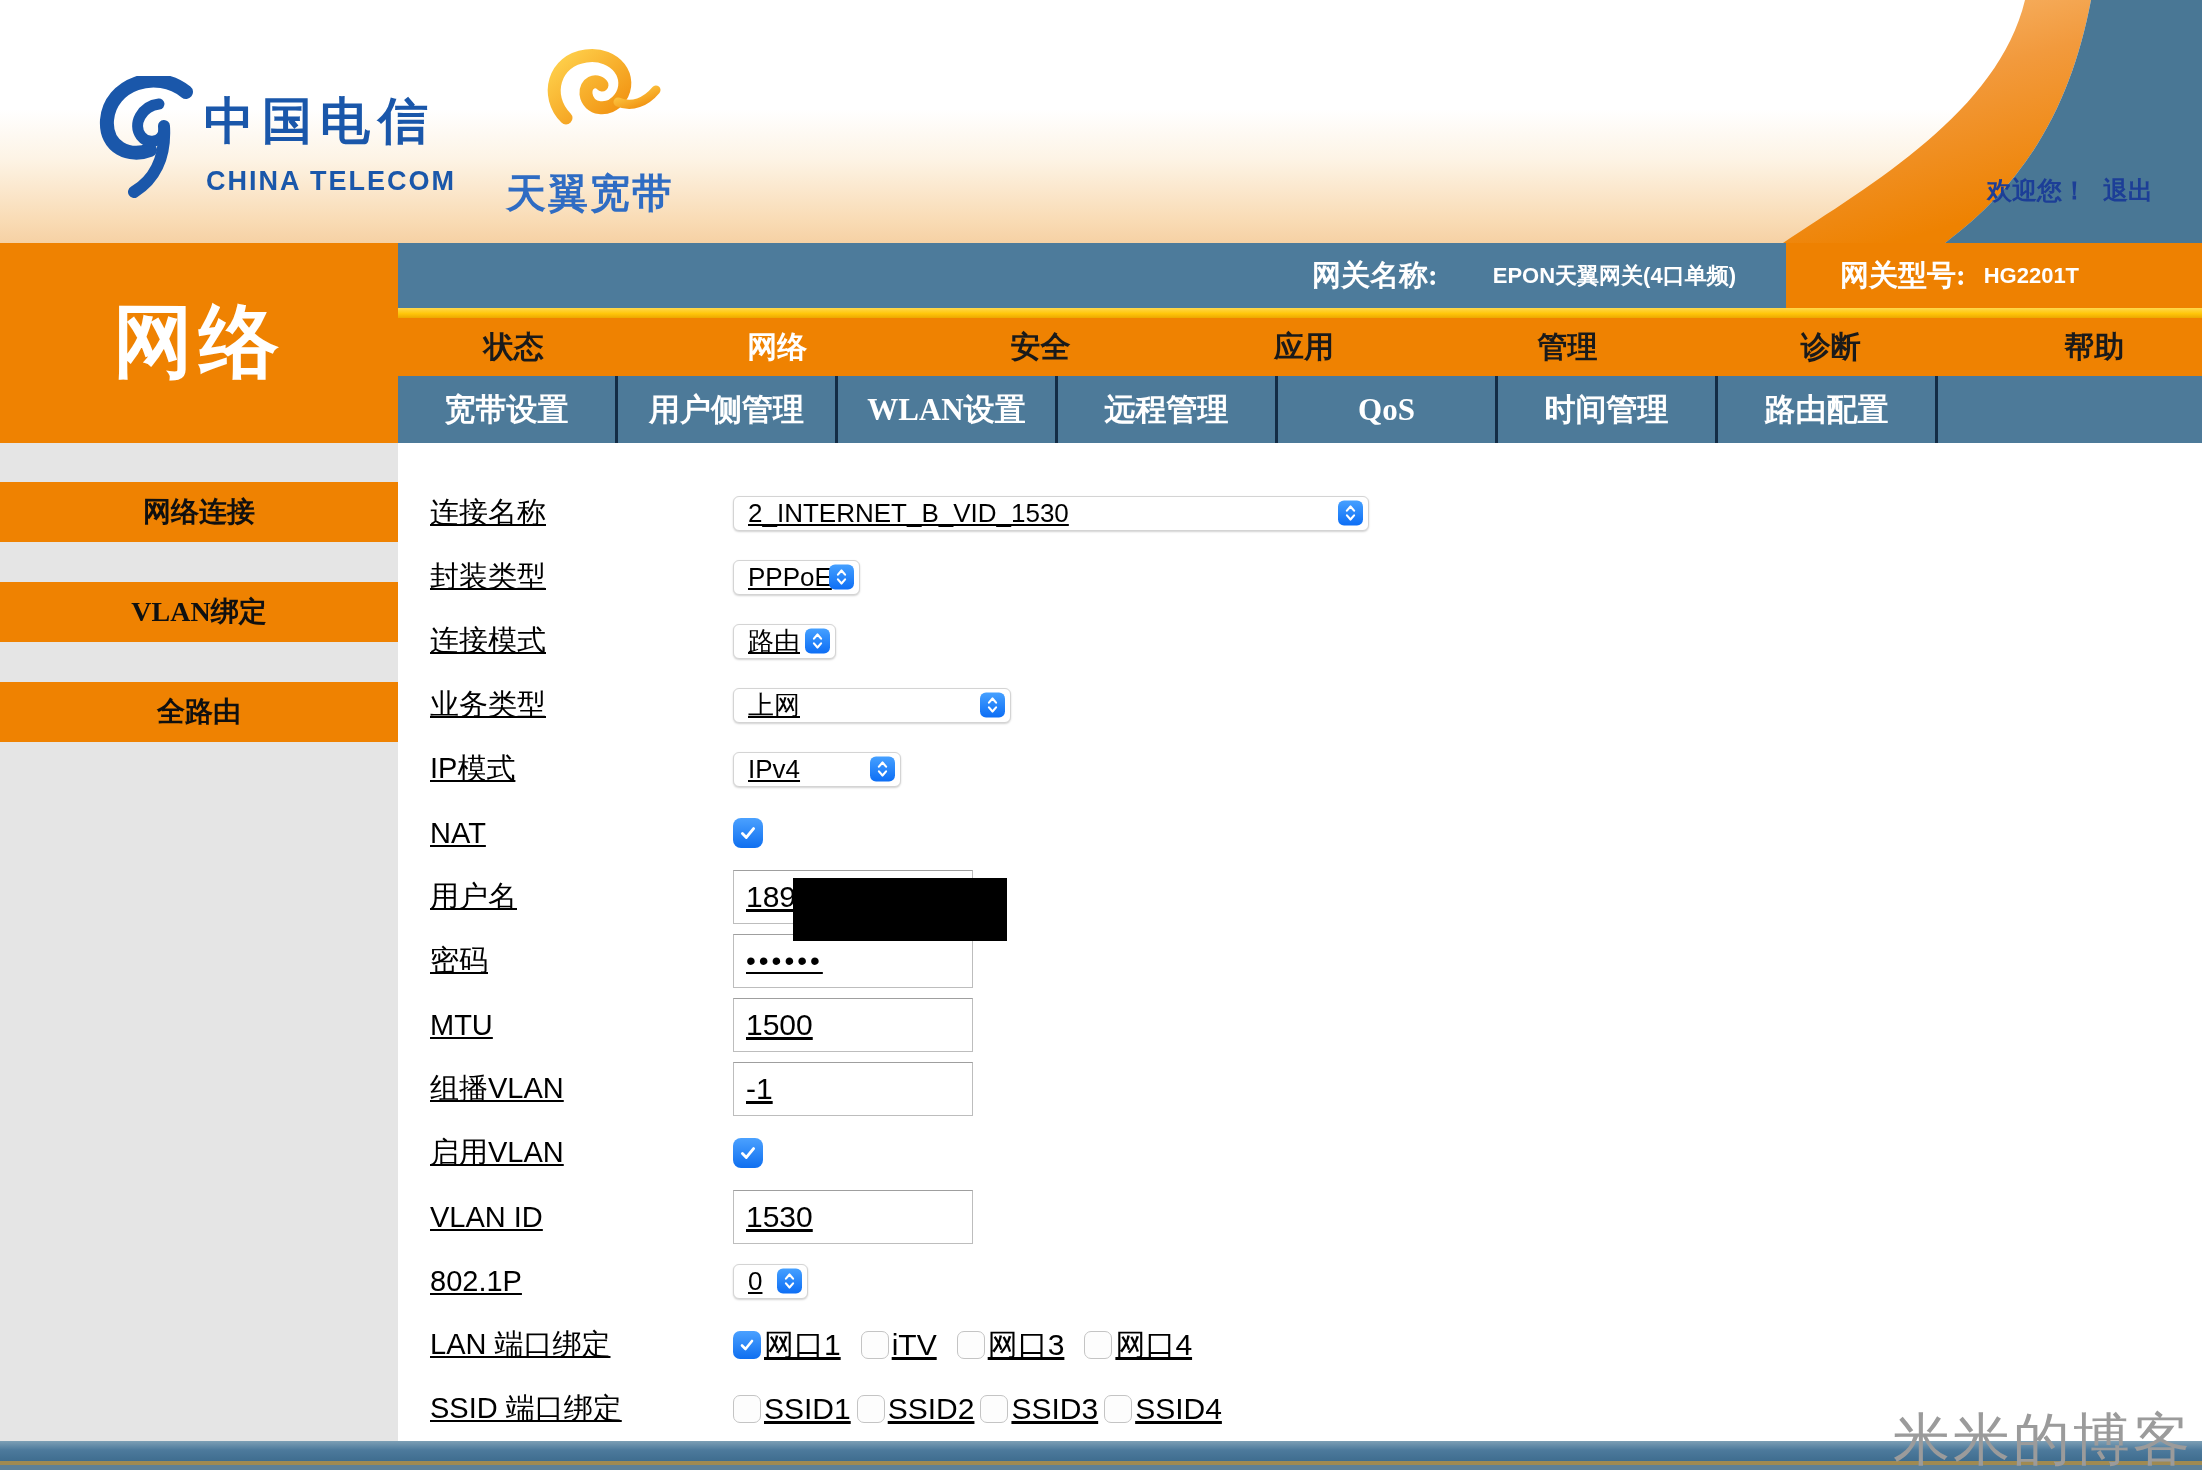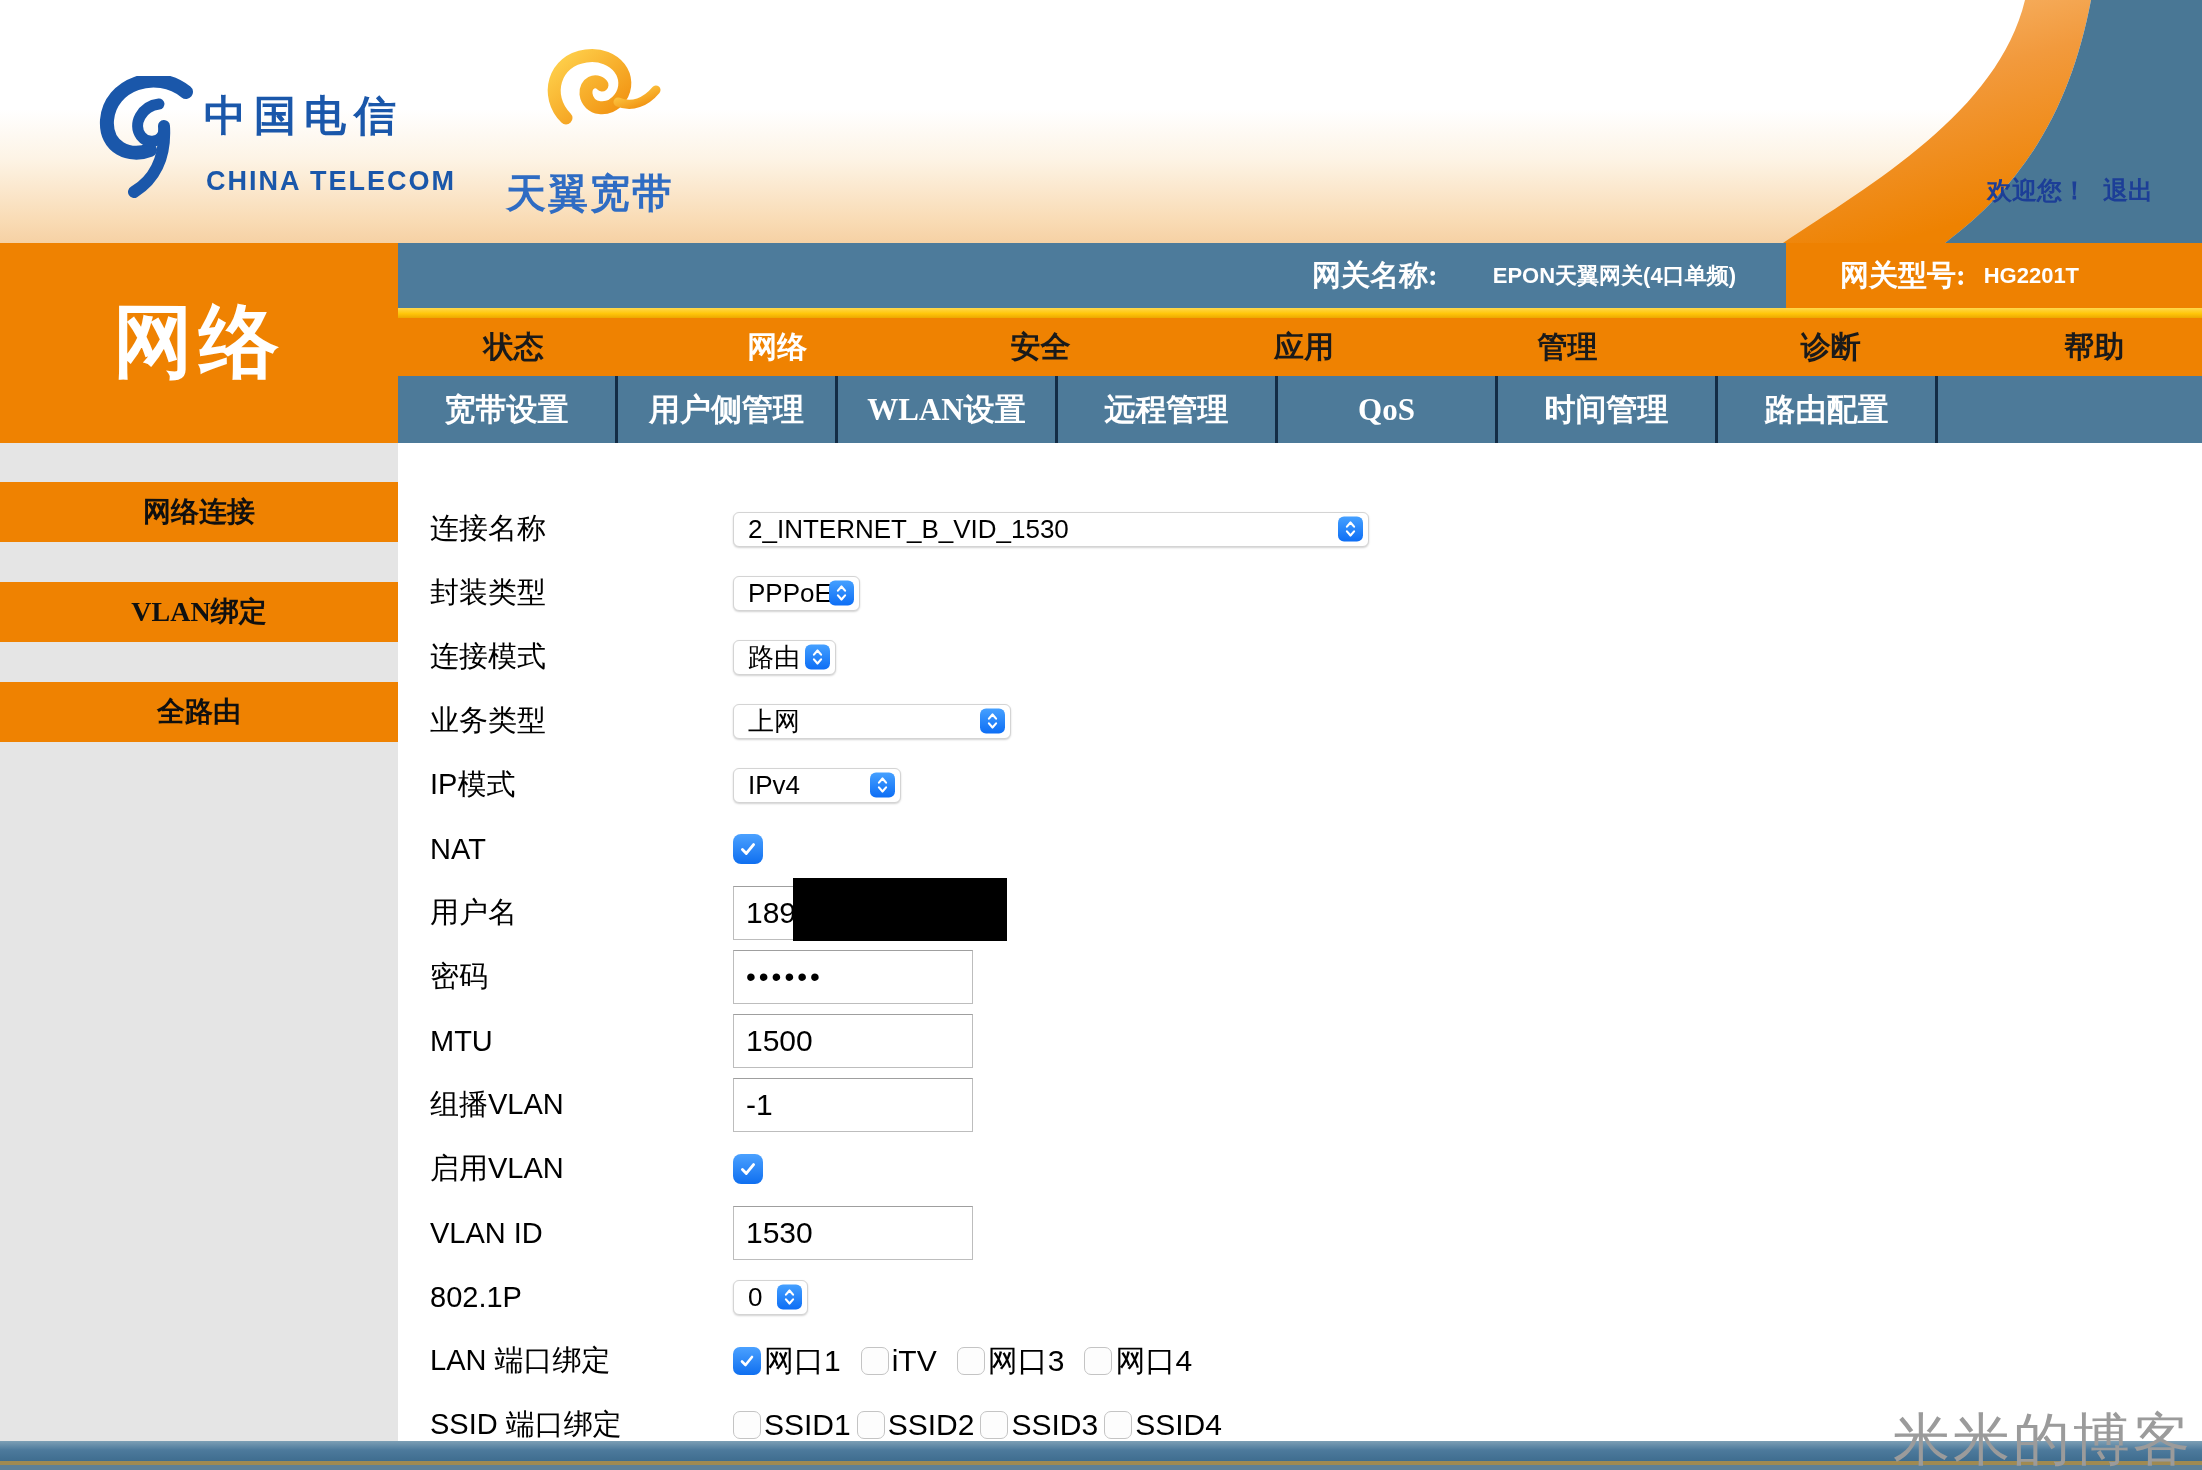--- a/index.html
+++ b/index.html
@@ -6,21 +6,21 @@
   .page{position:relative;width:2202px;height:1470px;background:#ffffff;overflow:hidden;
         font-family:"Liberation Sans",sans-serif;-webkit-font-smoothing:antialiased;}
   .abs{position:absolute;}
 
   
   .header{left:0;top:0;width:2202px;height:243px;
      background:linear-gradient(180deg,#ffffff 0%,#ffffff 45%,#fdf4e6 65%,#f9dcb6 90%,#f6d1a4 100%);}
   .swoosh{right:0;top:0;}
   .logo-ct-glyph{left:96px;top:76px;}
   .logo-ct-cn{left:204px;top:88px;font-family:"Liberation Serif",serif;font-weight:bold;
-     font-size:42px;color:#1a57aa;letter-spacing:8px;white-space:nowrap;}
+     font-size:50px;color:#1a57aa;letter-spacing:8px;white-space:nowrap;}
   .logo-ct-en{left:206px;top:166px;font-weight:bold;font-size:27px;color:#1a57aa;letter-spacing:2px;white-space:nowrap;}
   .logo-ty-glyph{left:532px;top:44px;}
   .logo-ty-text{left:506px;top:166px;font-weight:bold;font-size:40px;color:#2f6cc3;letter-spacing:2px;white-space:nowrap;}
   .welcome{right:49px;top:174px;font-family:"Liberation Serif",serif;font-weight:bold;
      font-size:25px;color:#1c3e97;white-space:nowrap;}
   .welcome .sep{display:inline-block;width:16px;}
 
   
   .titlebar{left:398px;top:243px;width:1804px;height:65px;display:flex;}
   .titlebar .tb-left{flex:1;background:#4d7b9b;display:flex;align-items:center;justify-content:flex-end;
@@ -48,21 +48,21 @@
   .side-title{left:0;top:243px;width:398px;height:200px;background:#ef8201;display:flex;
      align-items:center;justify-content:center;font-family:"Liberation Serif",serif;
      font-weight:bold;font-size:80px;color:#ffffff;letter-spacing:6px;}
   .side-panel{left:0;top:443px;width:398px;height:998px;background:#e5e5e5;}
   .side-item{left:0;width:398px;height:60px;background:#ef8201;display:flex;align-items:center;
      justify-content:center;font-family:"Liberation Serif",serif;font-weight:bold;font-size:28px;
      color:#101010;cursor:pointer;}
   .si-1{top:482px;} .si-2{top:582px;} .si-3{top:682px;}
 
   
-  .form{left:398px;top:443px;width:1400px;padding:54px 0 0 32px;box-sizing:border-box;}
+  .form{left:398px;top:427px;width:1400px;padding:54px 0 0 32px;box-sizing:border-box;text-decoration:underline;}
   .row{height:64px;display:flex;align-items:center;}
   .row .lbl{width:303px;font-size:29px;font-weight:500;color:#000;white-space:nowrap;flex:none;}
 
   .select{position:relative;height:35px;background:#fff;border:1px solid #d4d4d4;border-radius:6px;
      box-shadow:0 1px 2px rgba(0,0,0,.18);display:flex;align-items:center;
      padding:0 42px 0 14px;box-sizing:border-box;cursor:pointer;}
   .sel-text{font-size:26px;color:#000;white-space:nowrap;}
   .sel-spin{position:absolute;right:5px;top:50%;transform:translateY(-50%);width:25px;height:25px;
      border-radius:6px;background:linear-gradient(180deg,#45a0ff 0%,#0d6ef5 100%);
      display:flex;align-items:center;justify-content:center;}

